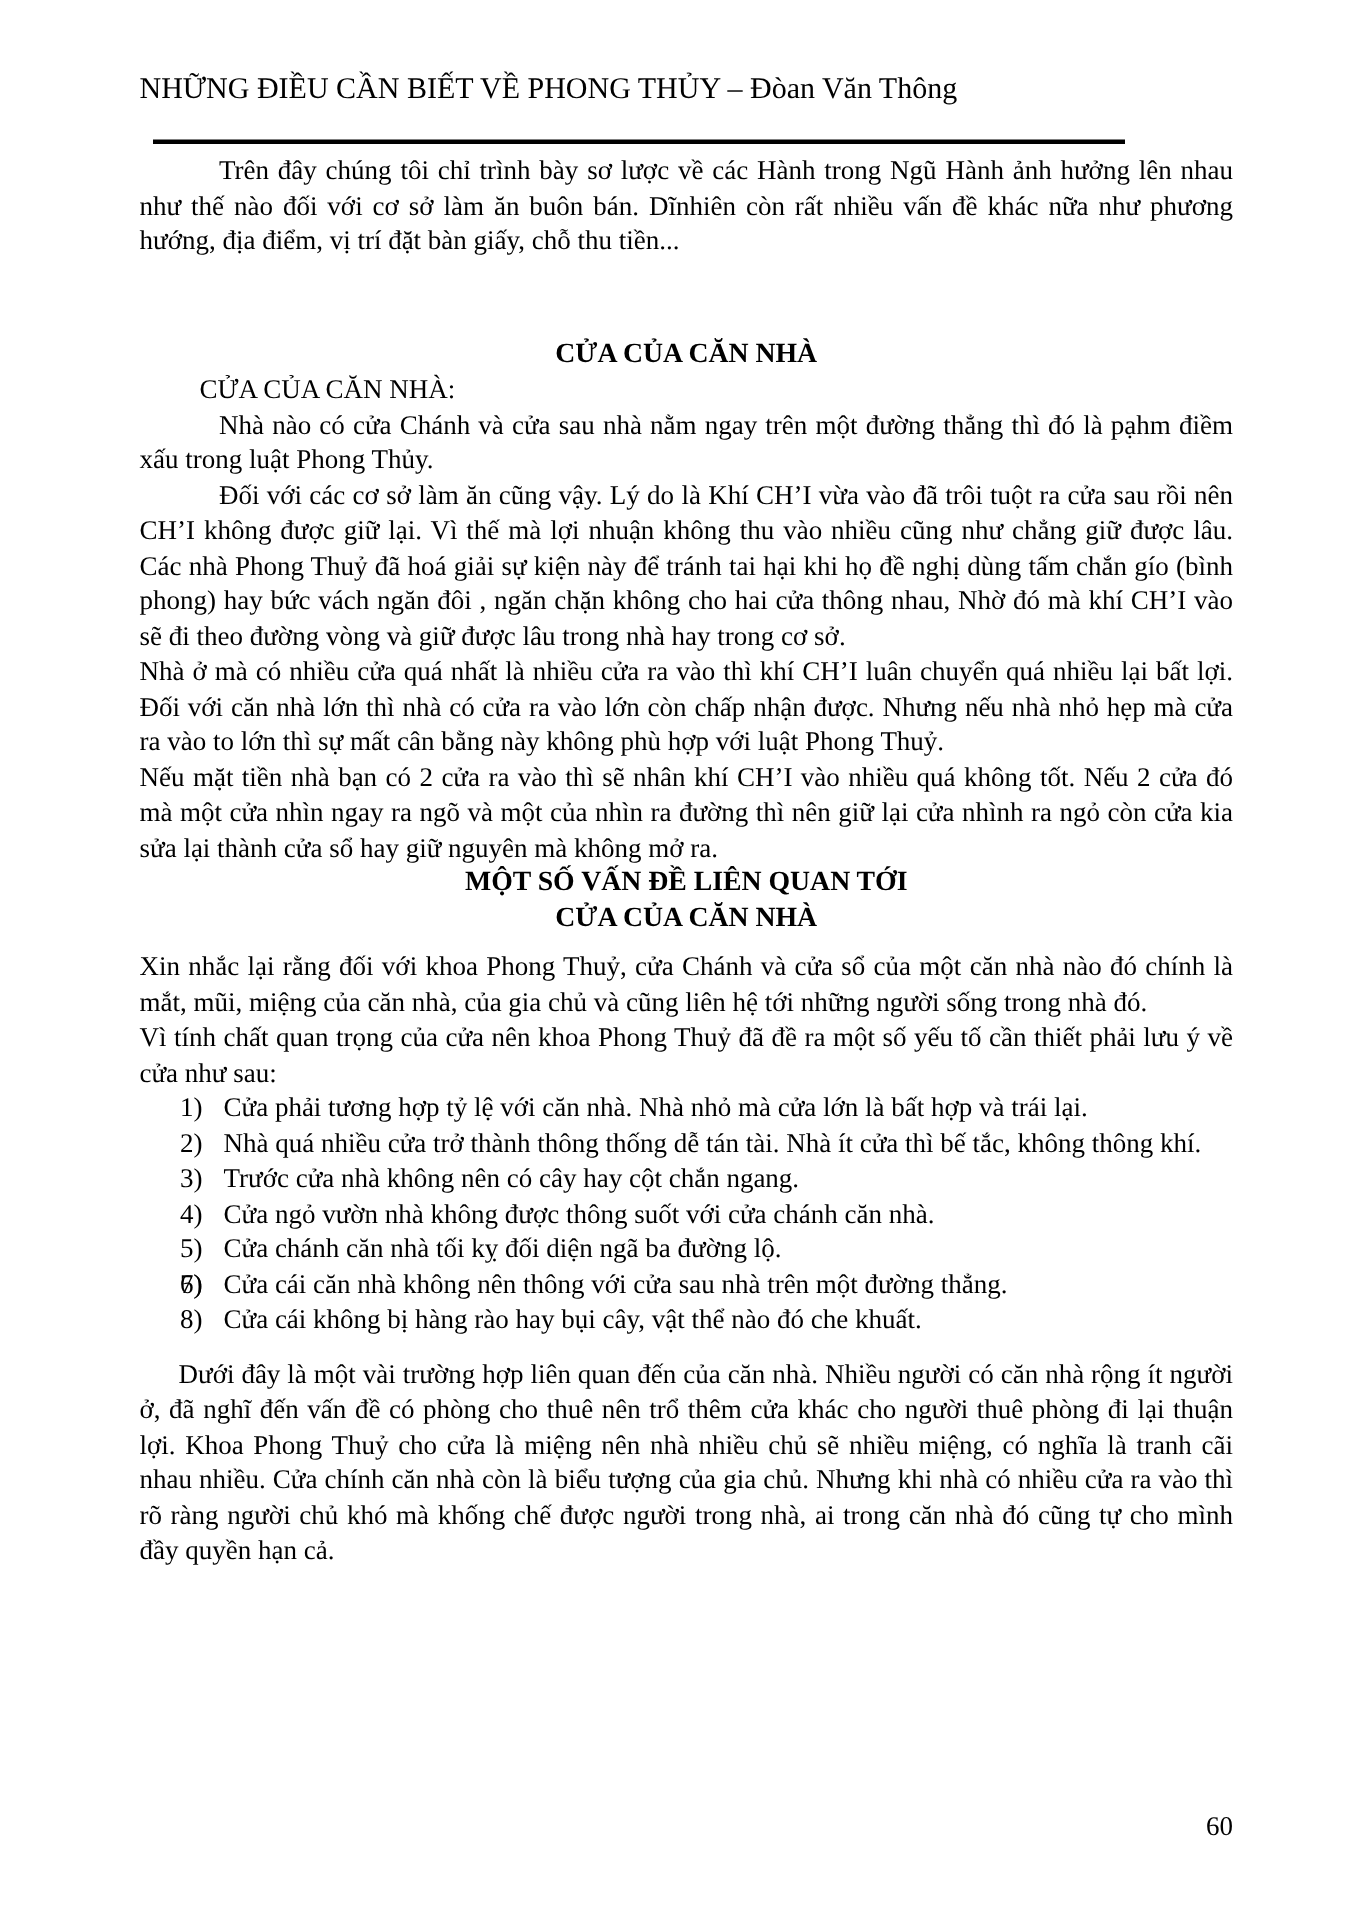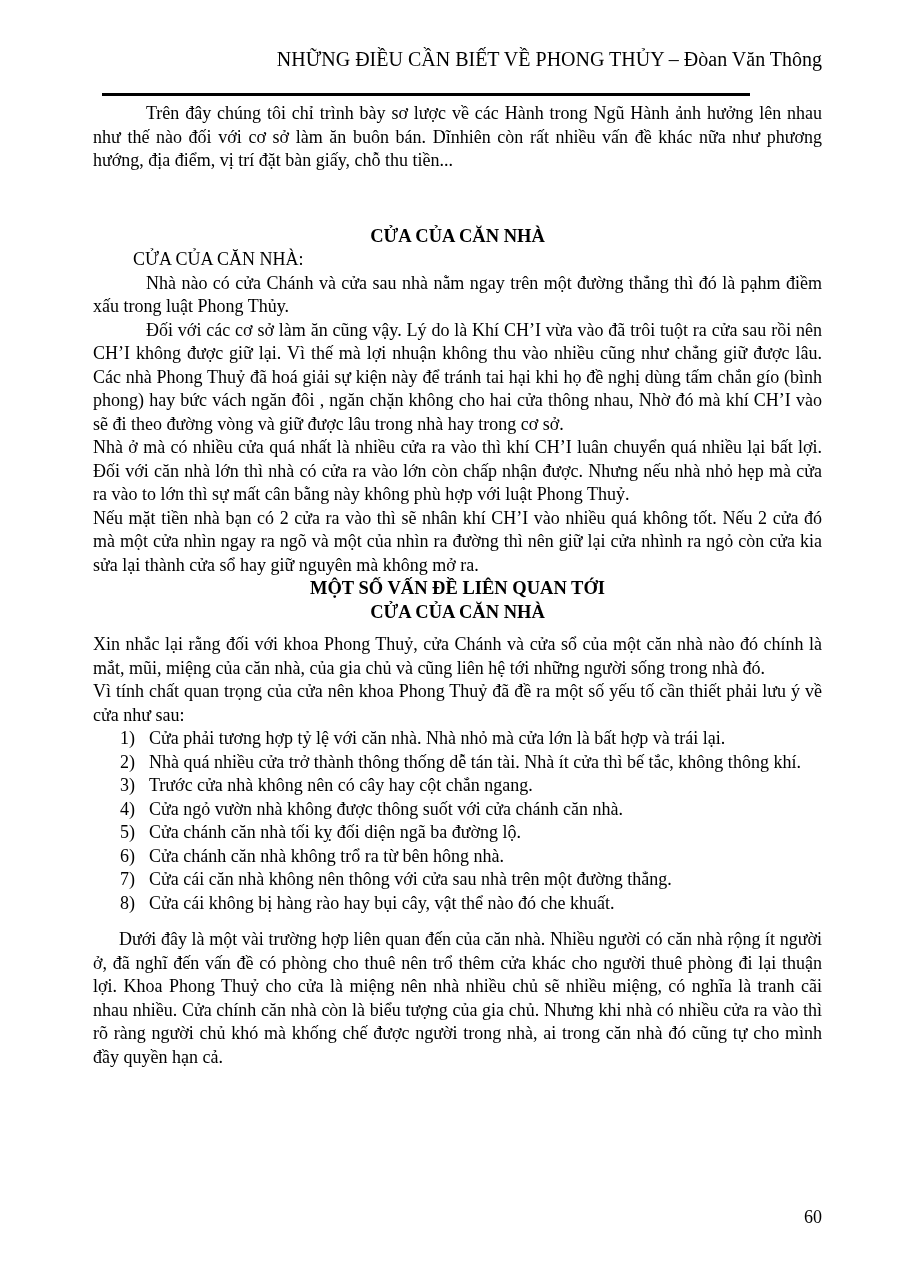--- a/index.html
+++ b/index.html
@@ -19,21 +19,21 @@
   .content {
     position: absolute;
     left: 93px;
     top: 46px;
     width: 729px;
     font-size: 18px;
     line-height: 23.5px;
     text-align: justify;
   }
   .doc-title {
-    text-align: right;
+    text-align: left;
     font-size: 20px;
     line-height: 26px;
     white-space: nowrap;
   }
   .header-rule {
     border: none;
     border-top: 3px solid #000000;
     width: 648px;
     margin: 21px 0 0 9px;
   }
@@ -118,21 +118,20 @@
       <div class="rule-item">
         <span class="rule-num">4)</span>
         <span>Cửa ngỏ vườn nhà không được thông suốt với cửa chánh căn nhà.</span>
       </div>
       <div class="rule-item">
         <span class="rule-num">5)</span>
         <span>Cửa chánh căn nhà tối kỵ đối diện ngã ba đường lộ.</span>
       </div>
       <div class="rule-item">
         <span class="rule-num">6)</span>
-        <span>Cửa chánh căn nhà không trổ ra từ bên hông nhà.</span>
       </div>
       <div class="rule-item">
         <span class="rule-num">7)</span>
         <span>Cửa cái căn nhà không nên thông với cửa sau nhà trên một đường thẳng.</span>
       </div>
       <div class="rule-item">
         <span class="rule-num">8)</span>
         <span>Cửa cái không bị hàng rào hay bụi cây, vật thể nào đó che khuất.</span>
       </div>
     </div>

